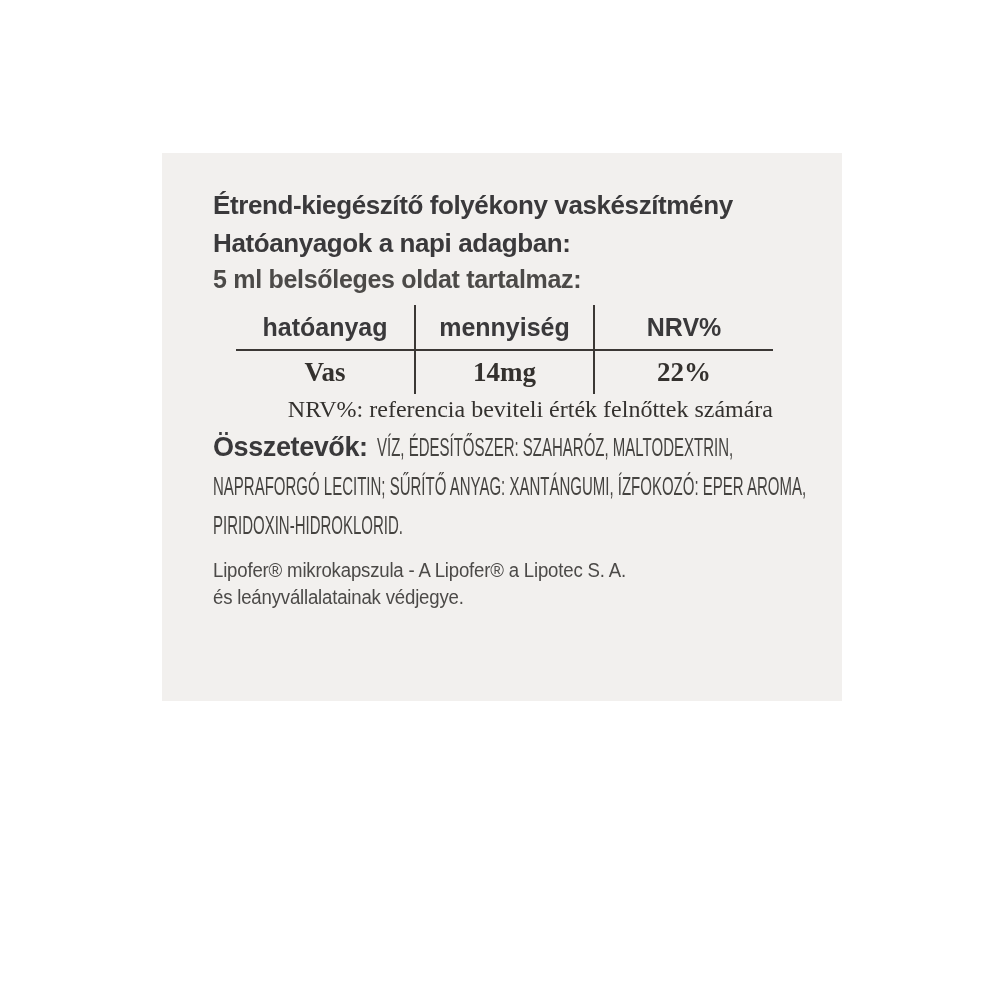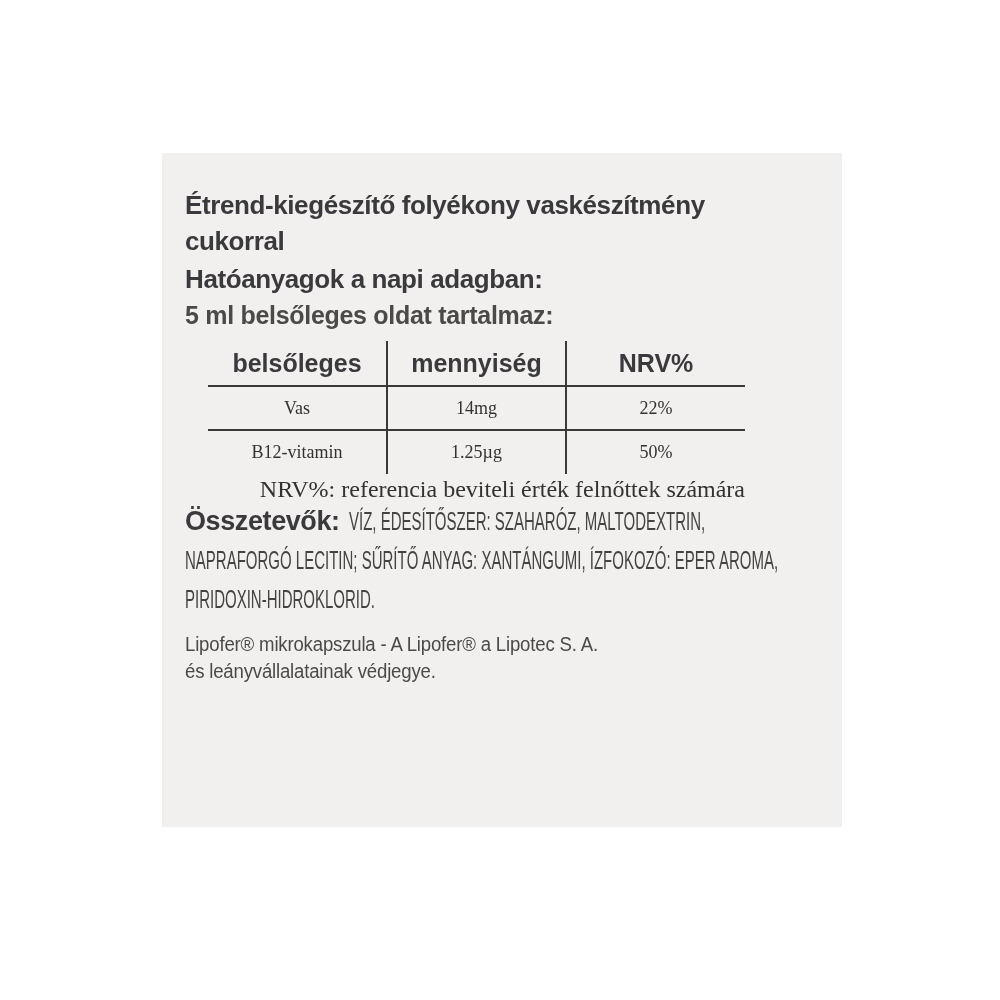--- a/index.html
+++ b/index.html
@@ -16,23 +16,23 @@
     width: 1000px; height: 1000px;
     background: var(--page-bg);
     overflow: hidden;
     font-family: "Liberation Sans", sans-serif;
   }
   .page { position: relative; width: 1000px; height: 1000px; background: var(--page-bg); }
 
   .card {
     position: absolute;
     left: 162px; top: 153px;
-    width: 680px; height: 674px;
+    width: 680px; height: 548px;
     background: var(--card-bg);
-    padding: 34px 34px 0 23px;
+    padding: 34px 34px 0 51px;
   }
 
   .title-line {
     font-weight: 700;
     font-size: 26px;
     line-height: 36px;
     letter-spacing: -0.4px;
     color: var(--ink);
   }
   .subtitle {
@@ -61,22 +61,22 @@
     font-weight: 700;
     font-size: 25px;
     color: var(--ink);
     height: 45px;
     text-align: center;
     vertical-align: middle;
     border-bottom: 2px solid var(--line);
   }
   table.nutrients td {
     font-family: "Liberation Serif", serif;
-    font-weight: 400;
-    font-size: 18px;
+    font-weight: 700;
+    font-size: 27px;
     color: var(--serif-ink);
     height: 44px;
     text-align: center;
     vertical-align: middle;
   }
   table.nutrients th:nth-child(2),
   table.nutrients td:nth-child(2) {
     border-left: 2px solid var(--line);
     border-right: 2px solid var(--line);
   }
@@ -86,21 +86,21 @@
 
   .footnote {
     font-family: "Liberation Serif", serif;
     font-size: 24px;
     line-height: 26px;
     color: var(--serif-ink);
     text-align: right;
     margin-top: 2px;
   }
 
-  .ingredients { }
+  .ingredients { margin-top: 6px; }
   .ing-line { height: 39px; display: flex; align-items: center; }
   .ing-label {
     font-weight: 700;
     font-size: 27px;
     letter-spacing: -0.4px;
     color: var(--ink);
     white-space: nowrap;
     flex: 0 0 auto;
   }
   .cond {
@@ -126,44 +126,38 @@
     white-space: nowrap;
   }
 </style>
 </head>
 <body>
 
 <div class="page">
   <div class="card">
 
     <div class="title-line">Étrend-kiegészítő folyékony vaskészítmény</div>
-    <div class="title-line">cukorral</div>
 
     <div class="subtitle">Hatóanyagok a napi adagban:</div>
     <div class="dose-line">5 ml belsőleges oldat tartalmaz:</div>
 
     <div class="table-wrap">
       <table class="nutrients">
         <thead>
           <tr>
-            <th>belsőleges</th>
+            <th>hatóanyag</th>
             <th>mennyiség</th>
             <th>NRV%</th>
           </tr>
         </thead>
         <tbody>
           <tr>
             <td>Vas</td>
             <td>14mg</td>
             <td>22%</td>
-          </tr>
-          <tr>
-            <td>B12-vitamin</td>
-            <td>1.25µg</td>
-            <td>50%</td>
           </tr>
         </tbody>
       </table>
       <div class="footnote">NRV%: referencia beviteli érték felnőttek számára</div>
     </div>
 
     <div class="ingredients">
       <div class="ing-line first">
         <span class="ing-label">Összetevők:</span>
         <span class="cond">VÍZ, ÉDESÍTŐSZER: SZAHARÓZ, MALTODEXTRIN,</span>

